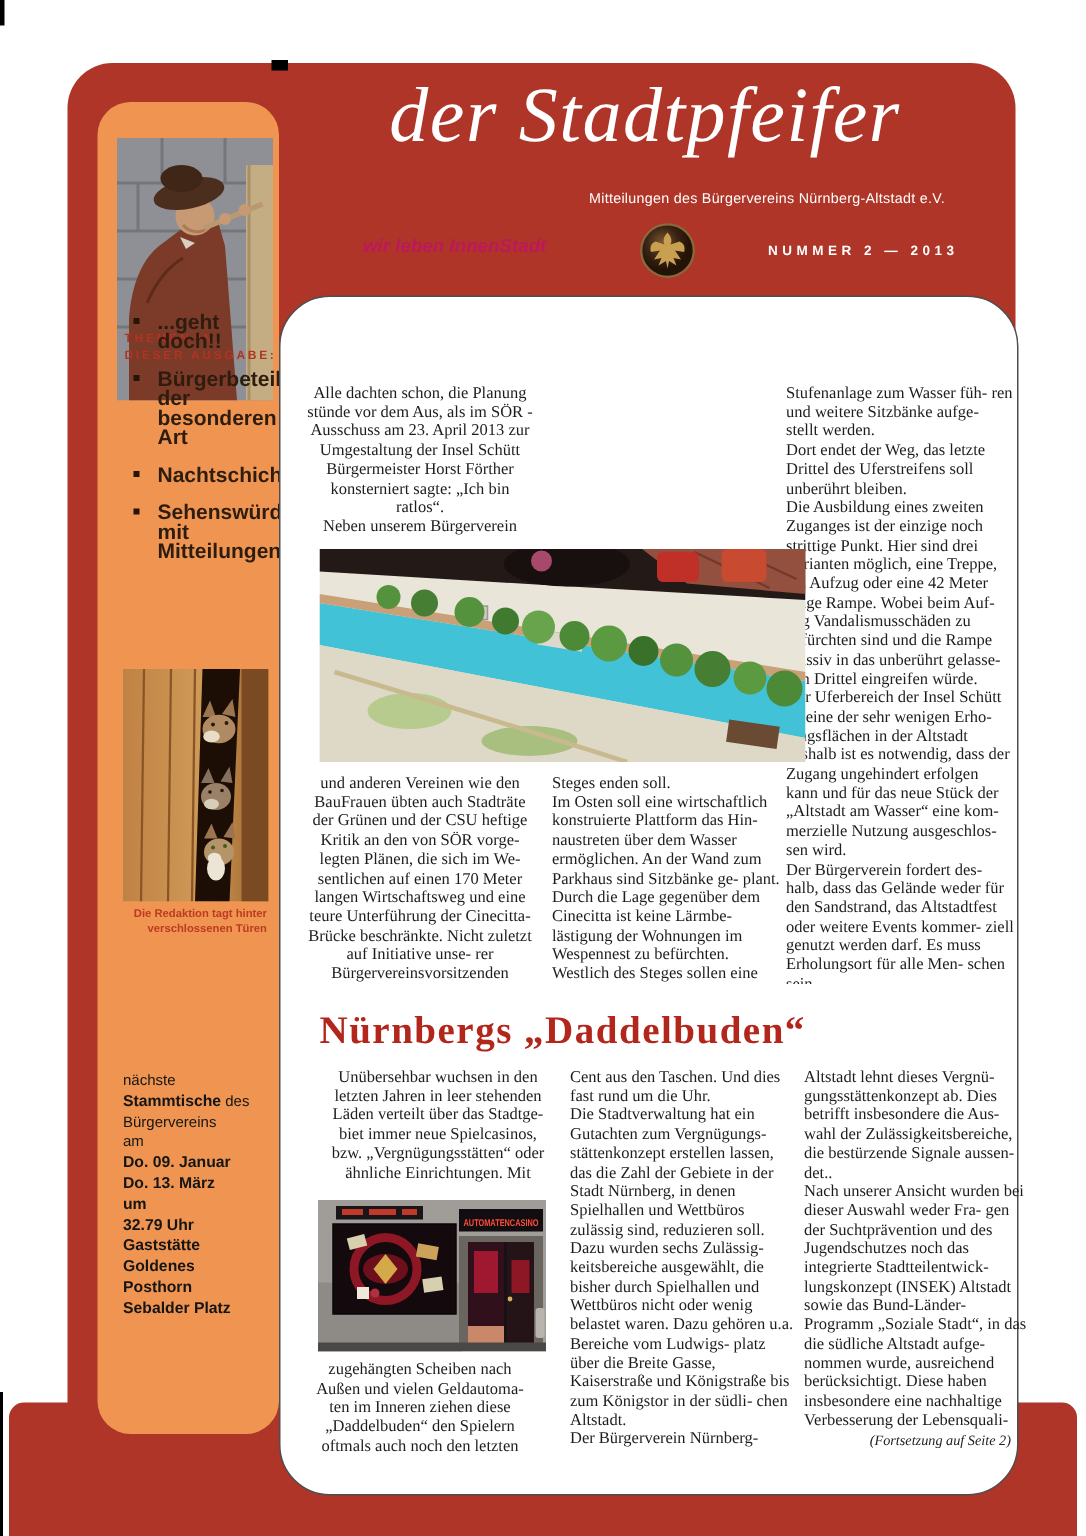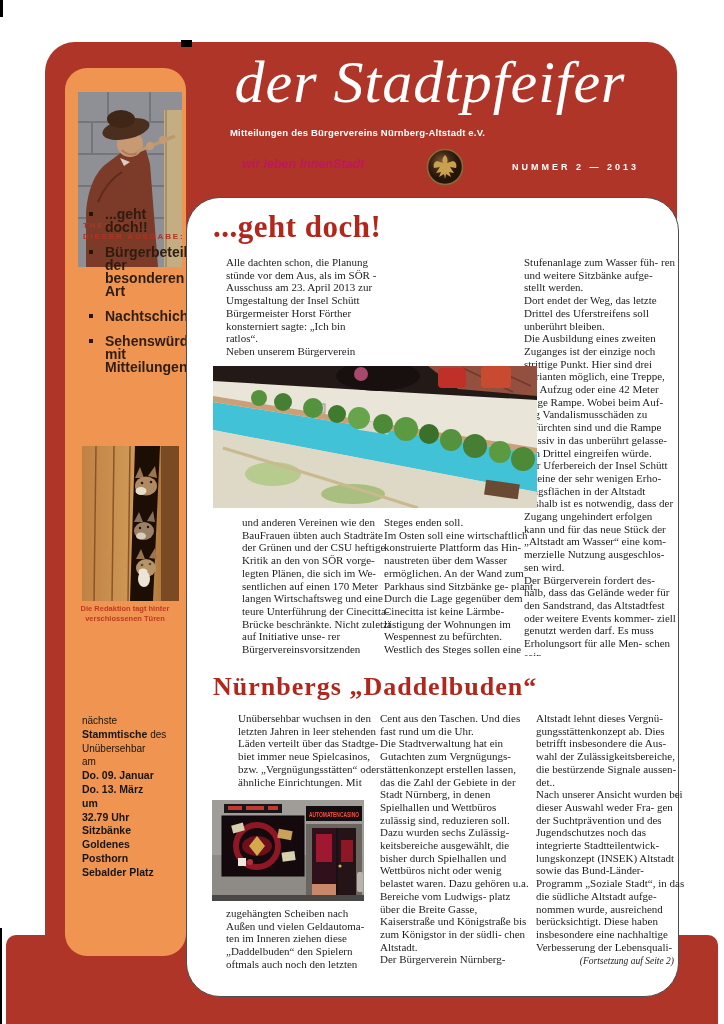--- a/index.html
+++ b/index.html
@@ -10,50 +10,50 @@
   
   .red-block{left:45px;top:42px;width:632px;height:966px;background:#AE3527;border-radius:30px;}
   .red-band{left:6px;top:935px;width:712px;height:89px;background:#AE3527;border-radius:10px 10px 0 0;}
   .sidebar{left:65px;top:68px;width:121px;height:888px;background:#EF9551;border-radius:22px;}
   .card{left:186px;top:197px;width:491px;height:798px;background:#ffffff;
         border:1px solid #4e4e4e;border-radius:34px;}
   .artifact{background:#000;}
 
   
   .nl-title{left:190px;top:48px;width:480px;text-align:center;color:#fff;
-            font-family:"Liberation Serif",serif;font-style:italic;font-size:60px;letter-spacing:1px;}
-  .nl-sub{left:230px;top:127px;width:400px;text-align:left;color:#fff;
-          font-weight:bold;font-size:9.5px;letter-spacing:0.2px;}
+            font-family:"Liberation Serif",serif;font-style:italic;font-size:52px;letter-spacing:1px;}
+  .nl-sub{left:230px;top:127px;width:400px;text-align:right;color:#fff;
+          font-weight:normal;font-size:9.5px;letter-spacing:0.2px;}
   .slogan{left:242px;top:157px;color:#be185d;font-weight:bold;font-style:italic;font-size:12.5px;}
   .issue{left:512px;top:162px;color:#fff;font-weight:bold;font-size:9px;letter-spacing:3px;white-space:nowrap;}
   .logo{left:426px;top:148px;width:38px;height:38px;}
 
   
   .flute{left:78px;top:92px;width:104px;height:175px;}
   .topics-h{left:83px;top:176px;width:102px;color:#B23322;font-weight:bold;
             font-size:8px;letter-spacing:1.8px;line-height:11px;margin-top:44px;}
   .topics{left:88px;top:208px;width:104px;list-style:none;margin:0;padding:0;}
   .topics li{position:relative;padding-left:17px;margin-bottom:12px;color:#2E1D0F;
              font-weight:bold;font-size:14px;line-height:13px;}
   .topics .sq{position:absolute;left:1px;top:4px;width:4px;height:4px;background:#241505;}
   .cats{left:82px;top:446px;width:97px;height:155px;}
-  .catcap{left:72px;top:604px;width:106px;text-align:center;color:#BE3A22;
+  .catcap{left:72px;top:604px;width:106px;text-align:right;color:#BE3A22;
           font-weight:bold;font-size:7.5px;line-height:10px;}
   .meeting{left:82px;top:714px;width:104px;color:#151515;font-size:10px;line-height:13.8px;}
   .meeting .b{font-weight:bold;font-size:10.5px;}
 
   
   .a1-title{left:213px;top:209px;color:#B3261C;font-family:"Liberation Serif",serif;
             font-weight:bold;font-size:31px;letter-spacing:0.5px;}
   .a2-title{left:213px;top:672px;color:#B3261C;font-family:"Liberation Serif",serif;
             font-weight:bold;font-size:26px;letter-spacing:1px;}
   .col{font-family:"Liberation Serif",serif;font-size:11px;line-height:12.7px;color:#1d1d1d;
        white-space:pre-line;overflow:hidden;}
-  .c1{left:226px;width:152px;} .c2{left:368px;width:152px;} .c3{left:524px;width:152px;}
-  .t256{top:256px;} .t516{top:516px;margin-left:16px;} .t712{top:712px;margin-left:12px;} .t907{top:907px;}
+  .c1{left:204px;width:152px;text-align:center;} .c2{left:368px;width:152px;} .c3{left:524px;width:152px;}
+  .t256{top:256px;} .t516{top:516px;} .t712{top:712px;margin-left:12px;} .t907{top:907px;}
   .h-a1c1{max-height:108px;} .h-a1c2{max-height:108px;} .h-a1c3{max-height:400px;}
   .h-a1c1b{max-height:148px;} .h-a1c2b{max-height:148px;}
   .h-a2c1{max-height:84px;} .h-a2c1b{max-height:72px;}
   .h-a2c2{max-height:284px;} .h-a2c3{max-height:246px;}
   .cont{left:524px;top:956px;width:150px;text-align:right;color:#222;
         font-family:"Liberation Serif",serif;font-style:italic;font-size:9.5px;}
 
   .photo1{left:213px;top:366px;width:324px;height:142px;}
   .photo2{left:212px;top:800px;width:152px;height:101px;}
   svg{display:block;}
@@ -164,35 +164,34 @@
       <ellipse cx="61" cy="126" rx="4.5" ry="3.5" fill="#ece4d4"></ellipse>
       <circle cx="60" cy="119" r="1.3" fill="#3f5a22"></circle>
         <circle cx="68" cy="118" r="1.3" fill="#3f5a22"></circle>
     </svg>
   </div>
   <div class="abs catcap">Die Redaktion tagt hinter verschlossenen Türen</div>
 
   <div class="abs meeting">
     <div>nächste</div>
     <div><span class="b">Stammtische</span><span> des</span></div>
-    <div>Unübersehbar</div>
+    <div>Bürgervereins</div>
     <div>am</div>
     <div class="b">Do. 09. Januar</div>
     <div class="b">Do. 13. März</div>
     <div class="b">um</div>
     <div class="b">32.79 Uhr</div>
-    <div class="b">Sitzbänke</div>
+    <div class="b">Gaststätte</div>
     <div class="b">Goldenes</div>
     <div class="b">Posthorn</div>
     <div class="b">Sebalder Platz</div>
   </div>
 
   <div class="abs card"></div>
 
-  <div class="abs a1-title">...geht doch!</div>
   <div class="abs col c1 t256 h-a1c1">Alle dachten schon, die Planung stünde vor dem Aus, als im SÖR -Ausschuss am 23. April 2013 zur Umgestaltung der Insel Schütt Bürgermeister Horst Förther konsterniert sagte: „Ich bin ratlos“.
 Neben unserem Bürgerverein</div>
   <div class="abs col c3 t256 h-a1c3">Stufenanlage zum Wasser füh- ren und weitere Sitzbänke aufge- stellt werden.
 Dort endet der Weg, das letzte Drittel des Uferstreifens soll unberührt bleiben.
 Die Ausbildung eines zweiten Zuganges ist der einzige noch strittige Punkt. Hier sind drei Varianten möglich, eine Treppe, ein Aufzug oder eine 42 Meter lange Rampe. Wobei beim Auf- zug Vandalismusschäden zu befürchten sind und die Rampe massiv in das unberührt gelasse- nen Drittel eingreifen würde.
 Der Uferbereich der Insel Schütt ist eine der sehr wenigen Erho- lungsflächen in der Altstadt deshalb ist es notwendig, dass der Zugang ungehindert erfolgen kann und für das neue Stück der „Altstadt am Wasser“ eine kom- merzielle Nutzung ausgeschlos- sen wird.
 Der Bürgerverein fordert des- halb, dass das Gelände weder für den Sandstrand, das Altstadtfest oder weitere Events kommer- ziell genutzt werden darf. Es muss Erholungsort für alle Men- schen sein.</div>
 
   <div class="abs photo1">
     <svg width="324" height="142" viewBox="0 0 324 142">

